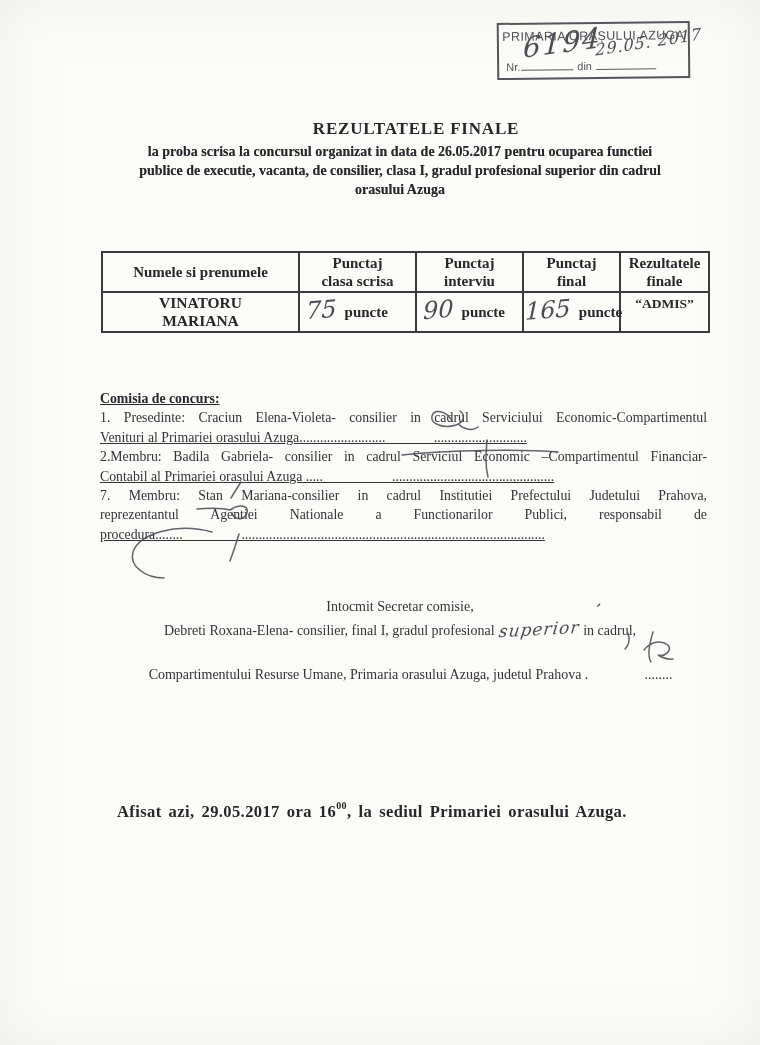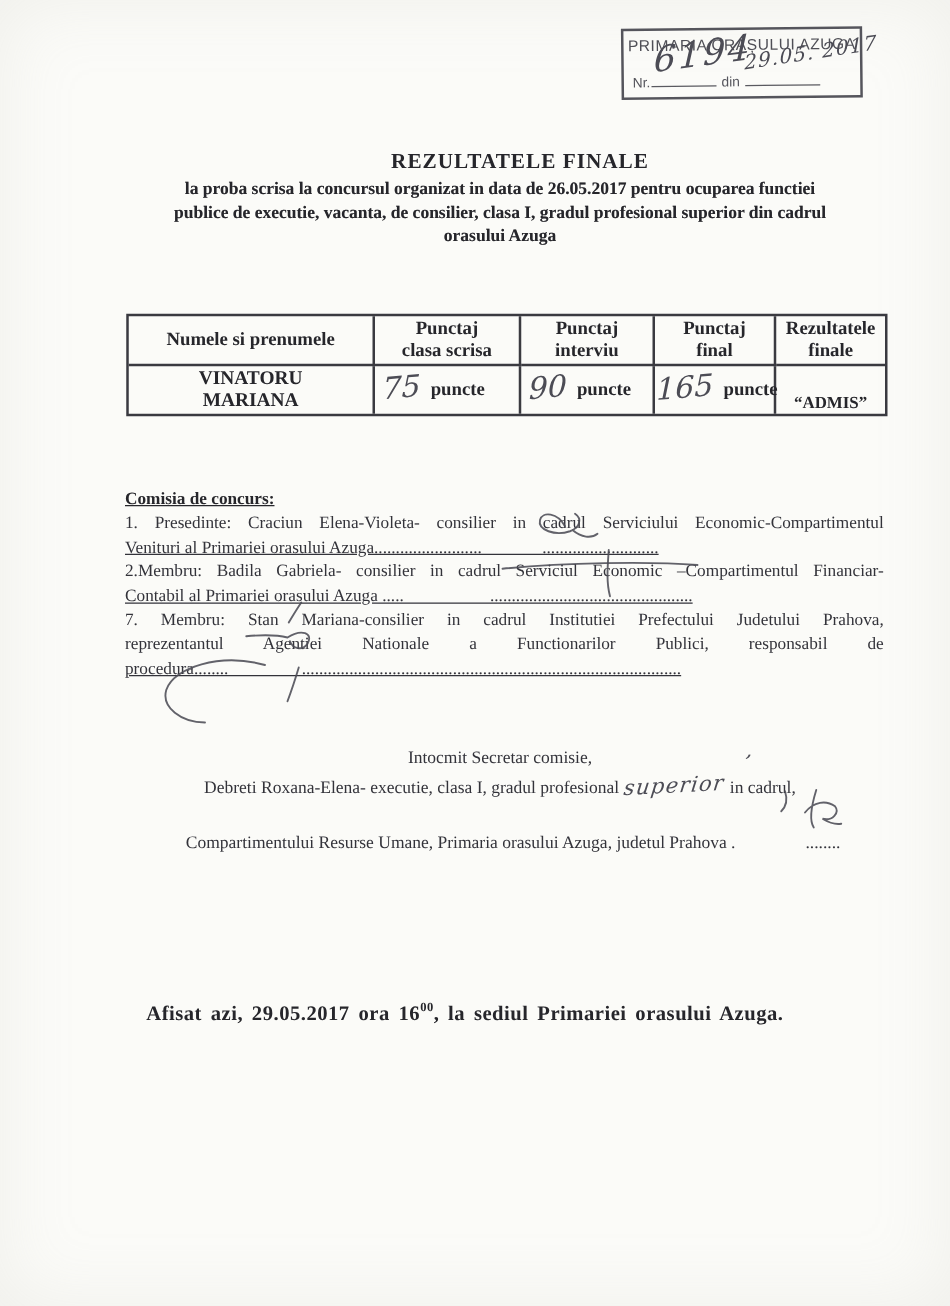--- a/index.html
+++ b/index.html
@@ -41,21 +41,21 @@
          display:grid;grid-template-columns:197px 117px 107px 97px 87px;
          background:transparent;color:var(--ink-dark);}
   .cell{border-right:2px solid var(--line);}
   .cell:nth-child(5n){border-right:none;}
   .th{height:40px;border-bottom:2px solid var(--line);
       display:flex;flex-direction:column;align-items:center;justify-content:center;
       font-size:15px;font-weight:bold;line-height:18px;}
   .td{height:38px;display:flex;align-items:center;font-size:15px;font-weight:bold;}
   .td.name{flex-direction:column;justify-content:center;font-size:15.5px;line-height:18px;}
   .td.score{justify-content:flex-start;}
-  .td.result{justify-content:center;align-items:flex-start;padding-top:21px;font-size:13.5px;}
+  .td.result{justify-content:center;align-items:flex-start;padding-top:3px;font-size:13.5px;}
   .score-hw{font-size:24px;line-height:20px;margin:0 8px 4px 6px;
       transform:rotate(-5deg) skewX(-6deg);font-weight:normal;}
   .td.score.final .score-hw{margin-left:1px;}
 
   
   .committee{position:absolute;left:100px;top:389px;width:607px;
       font-size:13.8px;line-height:19.4px;color:var(--ink);}
   .committee-heading{font-weight:bold;color:var(--ink-dark);text-decoration:underline;}
   .cl{min-height:19.4px;}
   .jl{text-align:justify;text-align-last:justify;}
@@ -151,21 +151,21 @@
     <div class="cl jl">2.Membru: Badila Gabriela- consilier in cadrul Serviciul Economic –Compartimentul Financiar-</div>
     <div class="cl dots">Contabil al Primariei orasului Azuga .....                    ...............................................</div>
     <div class="cl jl">7. Membru: Stan Mariana-consilier in cadrul Institutiei Prefectului Judetului Prahova,</div>
     <div class="cl jl">reprezentantul Agentiei Nationale a Functionarilor Publici, responsabil de</div>
     <div class="cl dots">procedura........                 ........................................................................................</div>
   </div>
 
   <div class="prepared">
     <div>Intocmit  Secretar comisie,</div>
     <div>
-      <span>Debreti Roxana-Elena- executie, clasa I, gradul profesional</span><span class="hw hw-inline">superior</span><span>in cadrul,</span>
+      <span>Debreti Roxana-Elena- consilier, final I, gradul profesional</span><span class="hw hw-inline">superior</span><span>in cadrul,</span>
     </div>
     <div class="prep3">
       <span>Compartimentului Resurse Umane, Primaria orasului Azuga, judetul Prahova .</span><span class="sp56"></span><span>........</span>
     </div>
   </div>
   <div class="apostrophe-mark hw">’</div>
 
   <div class="posted">
     <span>Afisat azi, 29.05.2017 ora 16</span><sup>00</sup><span>, la sediul Primariei orasului Azuga.</span>
   </div>

